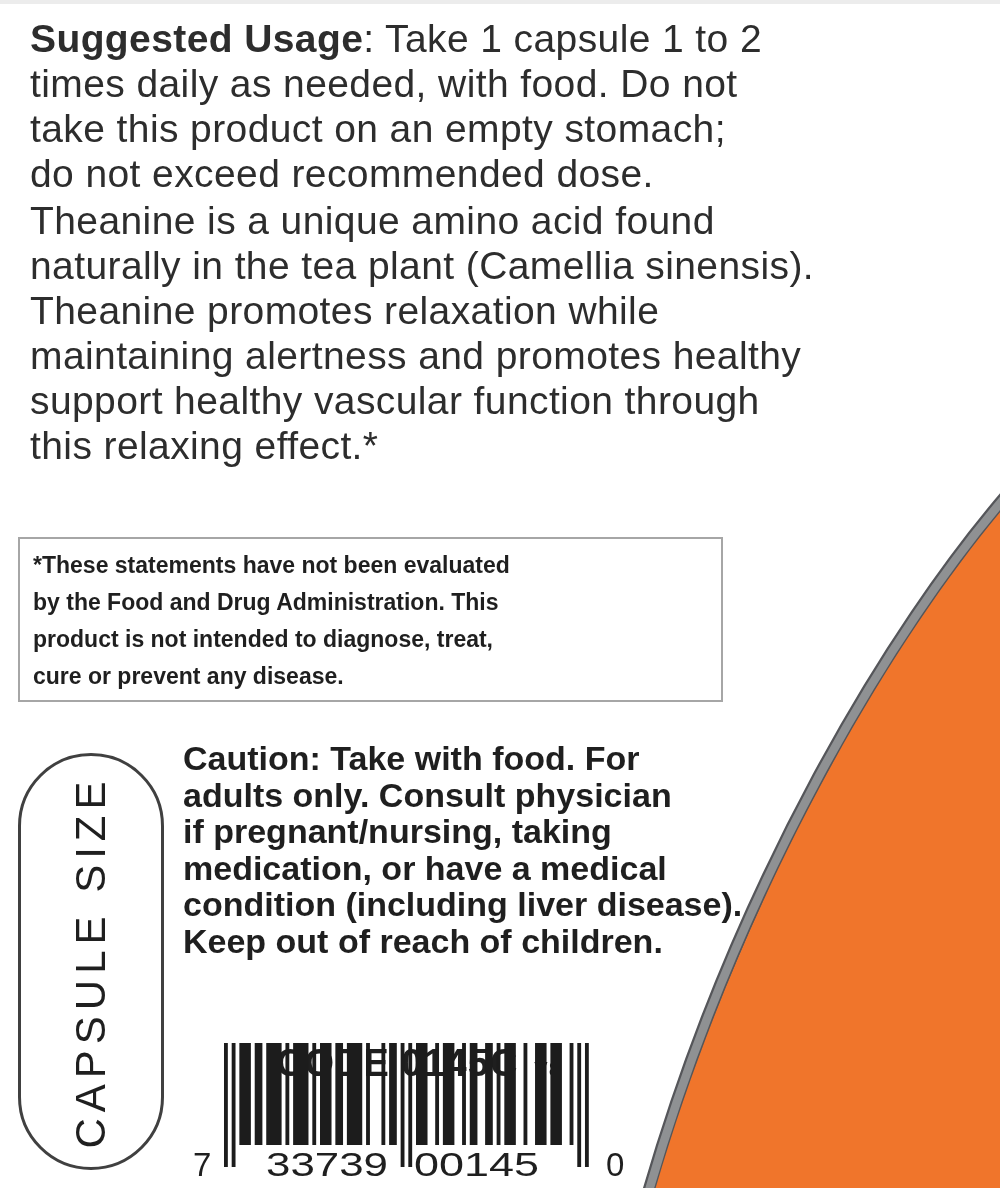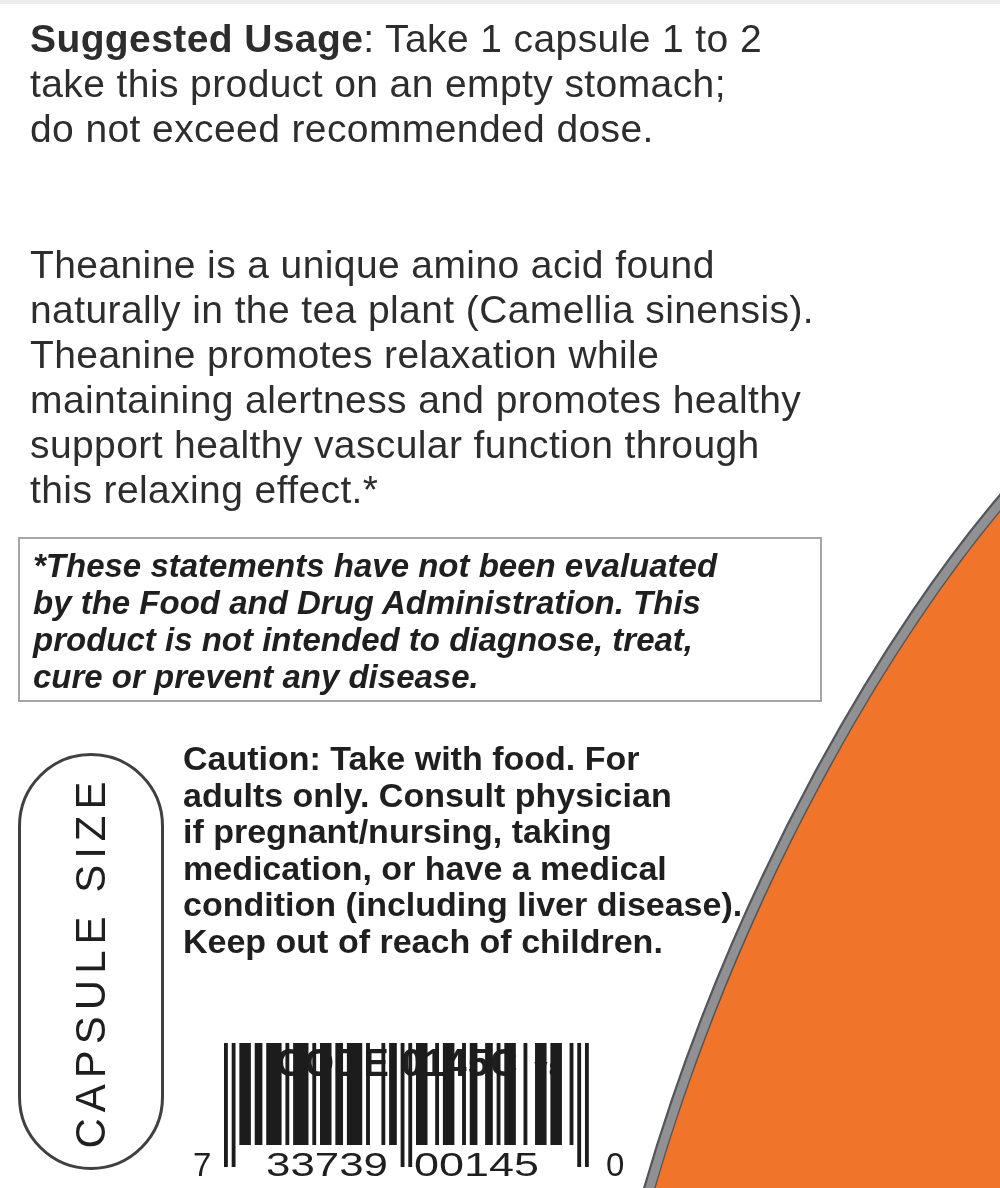--- a/index.html
+++ b/index.html
@@ -9,27 +9,27 @@
   }
   .top-edge{position:absolute;left:0;top:0;width:1000px;height:4px;background:#ececec;}
   
   .swoosh{position:absolute;left:0;top:0;width:1000px;height:1188px;}
   .band-edge{fill:none;stroke:var(--band-edge,#55565a);stroke-width:13px;}
   .band-gray{fill:none;stroke:var(--band-gray,#8f9193);stroke-width:8.5px;}
   .orange-fill{fill:var(--orange,#f0752b);stroke:none;}
   
   .usage{position:absolute;left:30px;top:16px;font-size:39px;line-height:45px;letter-spacing:.4px;}
   .usage .hd{font-weight:bold;}
-  .desc{position:absolute;left:30px;top:198px;font-size:39px;line-height:45px;letter-spacing:.4px;margin-top:44px;}
+  .desc{position:absolute;left:30px;top:198px;font-size:39px;line-height:45px;letter-spacing:.4px;}
   .desc .it{}
   
   .disclaimer{
-    position:absolute;left:18px;top:537px;width:804px;height:165px;box-sizing:border-box;
+    position:absolute;left:18px;top:537px;width:705px;height:165px;box-sizing:border-box;
     border:2px solid var(--box-border,#a6a6a6);padding:8px 10px 0 13px;
-    font-size:33px;line-height:37px;font-weight:bold;color:var(--text-black,#1f1f1f);font-style:italic;
+    font-size:23px;line-height:37px;font-weight:bold;color:var(--text-black,#1f1f1f);
   }
   
   .caution{position:absolute;left:183px;top:740px;font-size:34px;line-height:36.5px;font-weight:bold;color:var(--text-black,#1f1f1f);}
   
   .capsule{
     position:absolute;left:18px;top:753px;width:146px;height:417px;box-sizing:border-box;
     border:3px solid var(--capsule-border,#404040);border-radius:75px;
   }
   .capsule-text{
     position:absolute;left:50%;top:50%;transform:translate(-50%,-50%) rotate(-90deg);
@@ -52,20 +52,21 @@
   <div class="top-edge"></div>
 
   <svg class="swoosh" viewBox="0 0 1000 1188" preserveAspectRatio="none" aria-hidden="true">
     <path class="band-edge" d="M1008,494 C893,627 738,882 648,1194"></path>
     <path class="band-gray" d="M1008,494 C893,627 738,882 648,1194"></path>
     <path class="orange-fill" d="M1013,497 C898,630 743,885 653,1197 L1010,1197 L1010,497 Z"></path>
   </svg>
 
   <div class="usage">
     <div><span class="hd">Suggested Usage</span><span>: Take 1 capsule 1 to 2</span></div>
+    <div>times daily as needed, with food. Do not</div>
     <div>take this product on an empty stomach;</div>
     <div>do not exceed recommended dose.</div>
   </div>
 
   <div class="desc">
     <div>Theanine is a unique amino acid found</div>
     <div><span>naturally in the tea plant (</span><span class="it">Camellia sinensis</span><span>).</span></div>
     <div>Theanine promotes relaxation while</div>
     <div>maintaining alertness and promotes healthy</div>
     <div>support healthy vascular function through</div>

